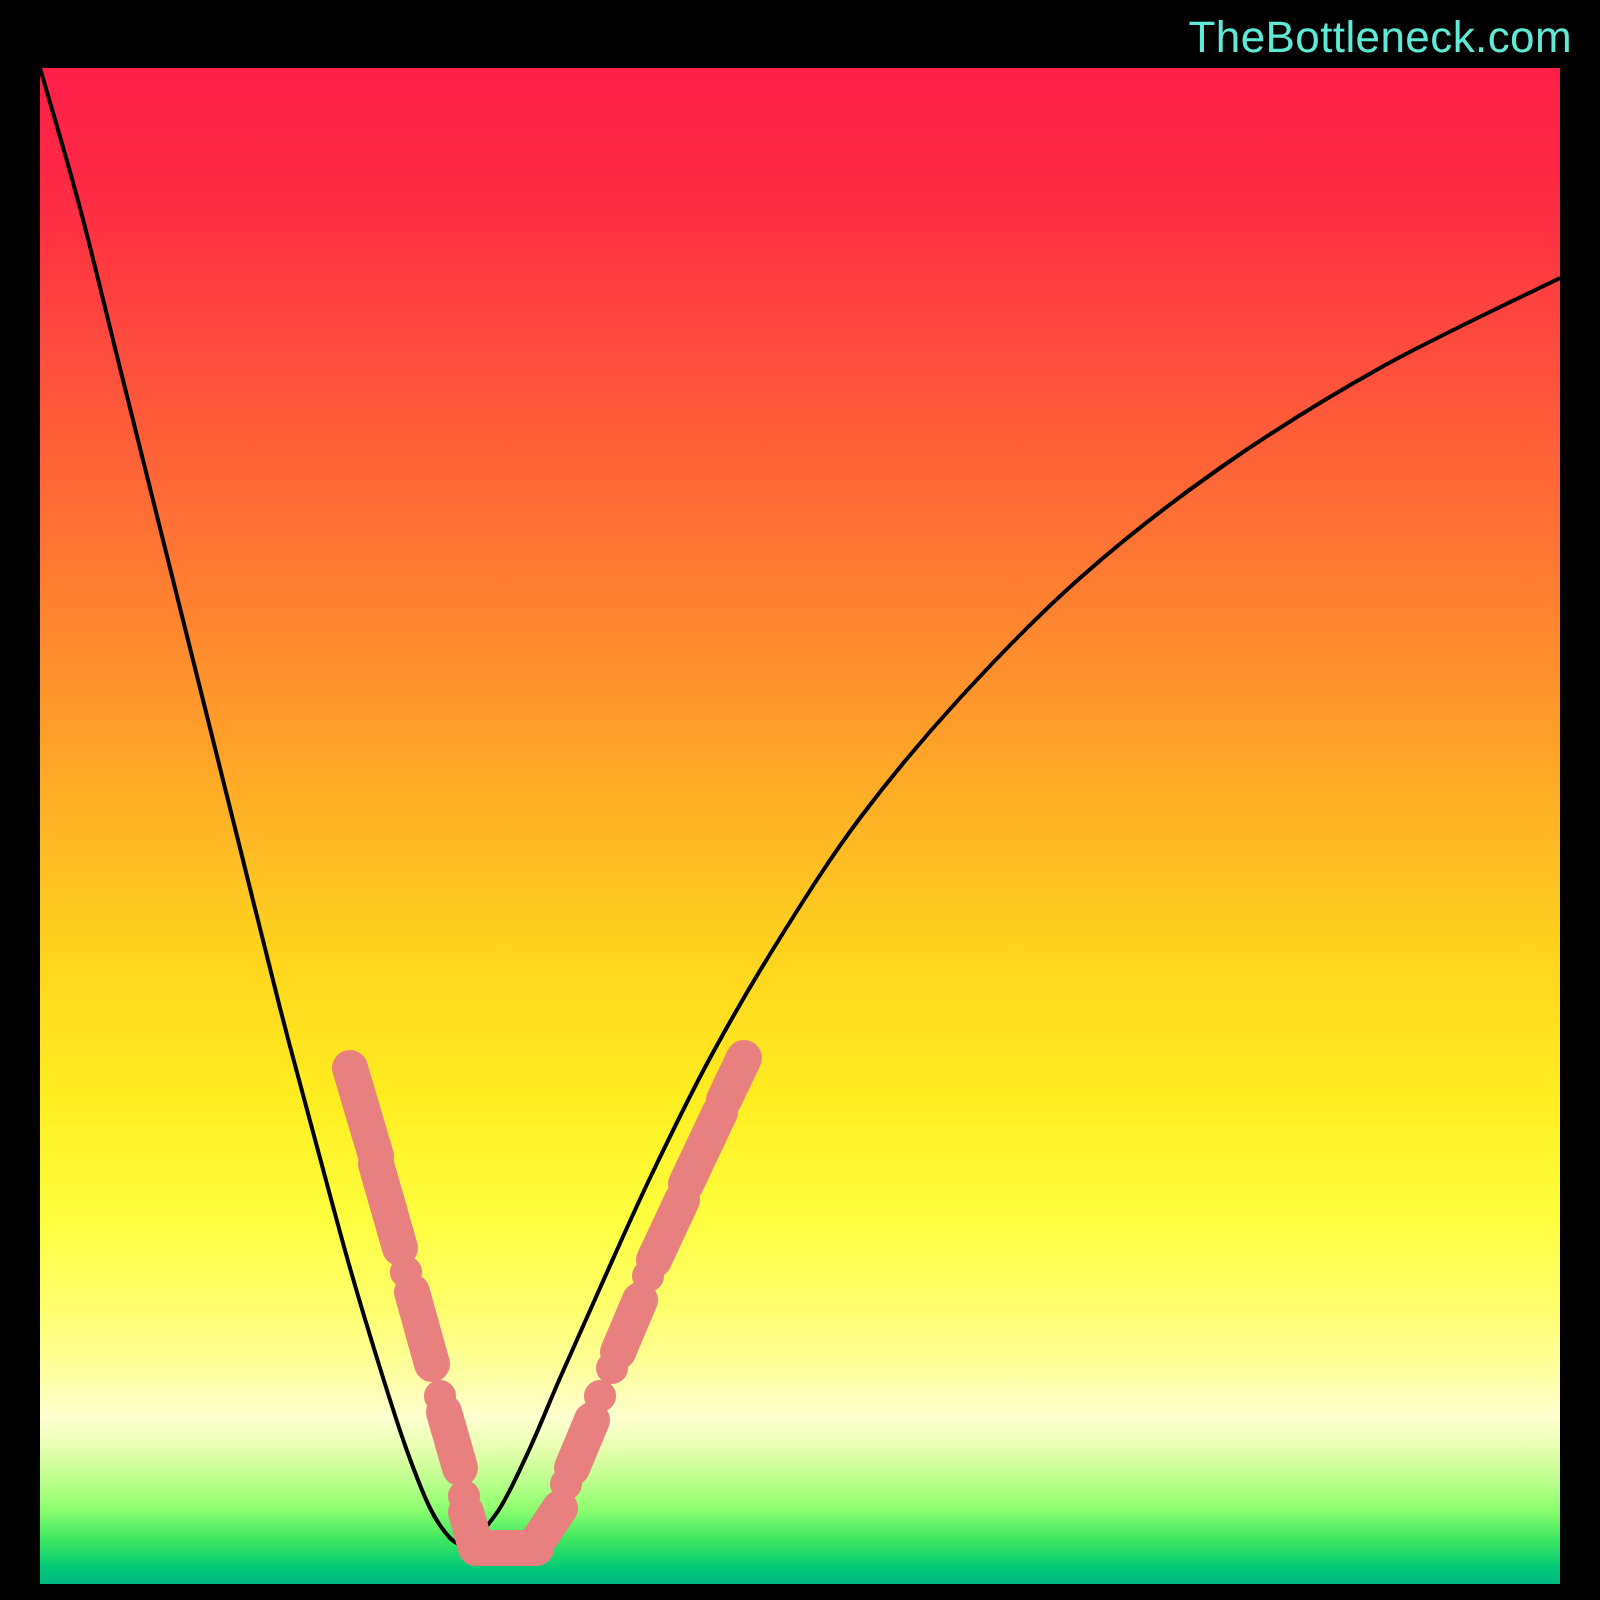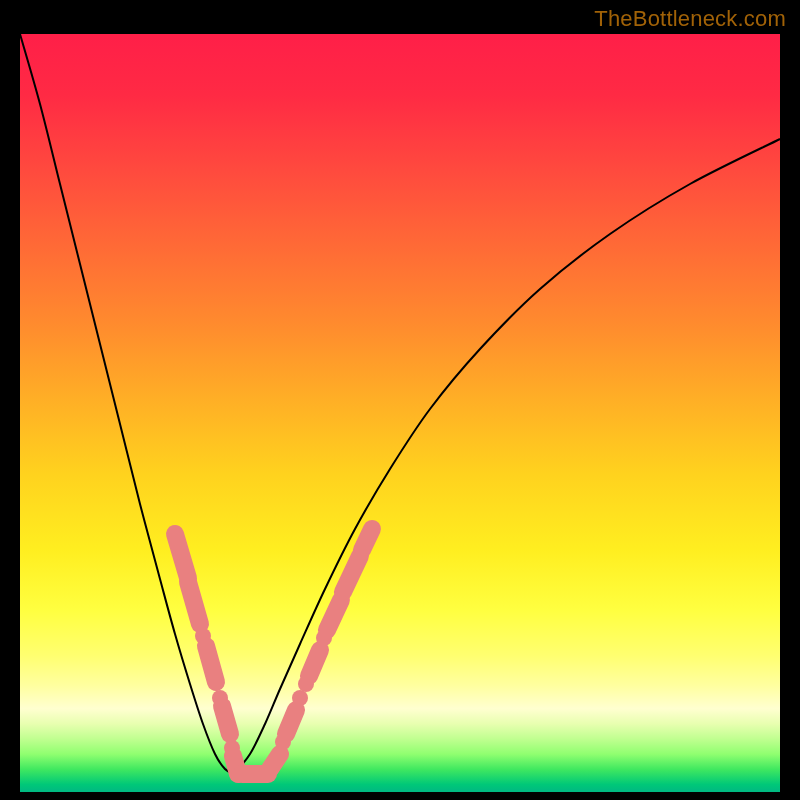--- a/index.html
+++ b/index.html
@@ -35,21 +35,21 @@
       #90ff70 95%,
       #40e860 97%,
       #00c878 99%,
       #00b882 100%
     );
   }
   .watermark {
     position: absolute;
     top: 6px;
     right: 14px;
-    color: #a16207;
+    color: #5eead4;
     font-size: 22px;
     font-weight: 500;
     letter-spacing: 0.2px;
     user-select: none;
   }
   svg.plot {
     position: absolute;
     left: 0;
     top: 0;
     width: 760px;

